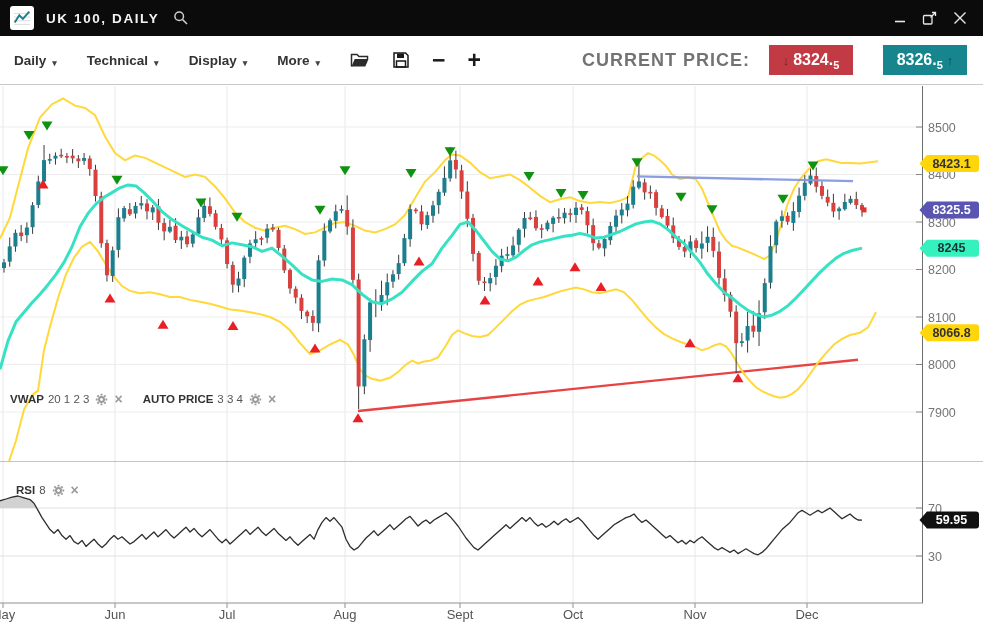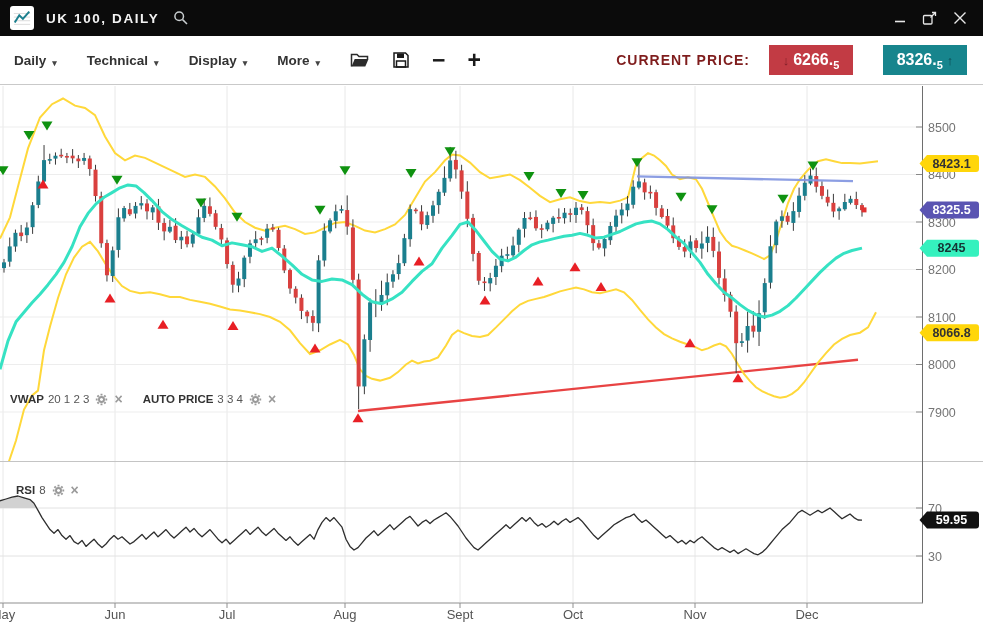--- a/index.html
+++ b/index.html
@@ -13,21 +13,21 @@
   .tb-spacer{flex:1;}
   .winbtn{width:26px;height:26px;display:flex;align-items:center;justify-content:center;cursor:pointer;margin-left:4px;}
   
   .toolbar{height:49px;box-sizing:border-box;background:#fff;border-bottom:1px solid #c9c9c9;
     display:flex;align-items:center;padding:0 14px;}
   .dd{display:flex;align-items:flex-end;font-size:13.5px;font-weight:bold;color:#333;cursor:pointer;margin-right:30px;}
   .dd .caret{font-size:9px;color:#444;margin-left:6px;padding-top:2px;}
   .tbtn{display:flex;align-items:center;justify-content:center;cursor:pointer;margin-right:22px;}
   .sym{font-size:23px;font-weight:bold;color:#1a1a1a;line-height:1;}
   .right-group{margin-left:auto;display:flex;align-items:center;}
-  .cp-label{color:#7f1d1d;font-size:14px;font-weight:600;letter-spacing:1px;margin-right:19px;}
+  .cp-label{color:#737373;font-size:18px;font-weight:600;letter-spacing:1px;margin-right:19px;}
   .price-btn{height:30px;width:84px;display:flex;align-items:center;justify-content:center;color:#fff;
     font-size:16px;font-weight:bold;cursor:pointer;}
   .sell-btn{background:#c23b44;margin-right:30px;}
   .buy-btn{background:#17858d;margin-right:2px;}
   .price-btn .frac{font-size:11px;align-self:flex-end;padding-bottom:4px;}
   .sell-btn .arr{color:#7e1e27;font-size:13px;margin-right:4px;font-weight:bold;}
   .buy-btn .arr{color:#0b454c;font-size:13px;margin-left:4px;font-weight:bold;}
   
   .chart-region{position:relative;width:983px;height:546px;}
   #chart-svg{display:block;}
@@ -111,21 +111,21 @@
     <div class="tbtn">
         <span class="sym">−</span>
       </div>
     <div class="tbtn">
         <span class="sym">+</span>
       </div>
     <div class="right-group">
       <span class="cp-label">CURRENT PRICE:</span>
       <div class="price-btn sell-btn">
         <span class="arr">↓</span>
-        <span>6266.</span>
+        <span>8324.</span>
         <span class="frac">5</span>
       </div>
       <div class="price-btn buy-btn">
         <span>8326.</span>
         <span class="frac">5</span>
         <span class="arr">↑</span>
       </div>
     </div>
   </div>
 

